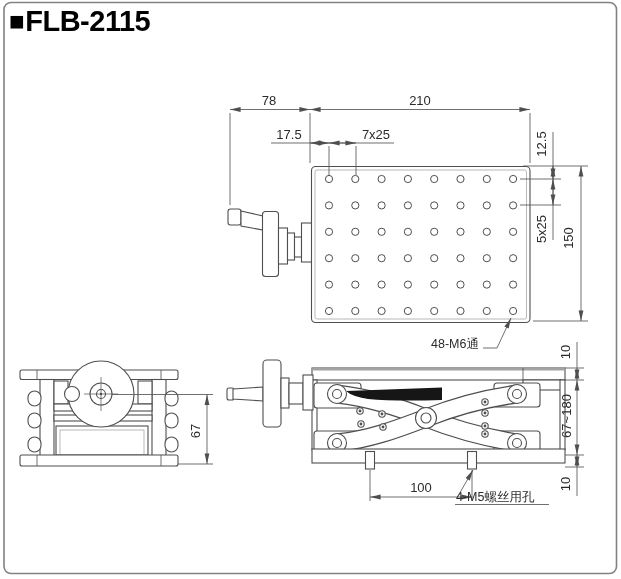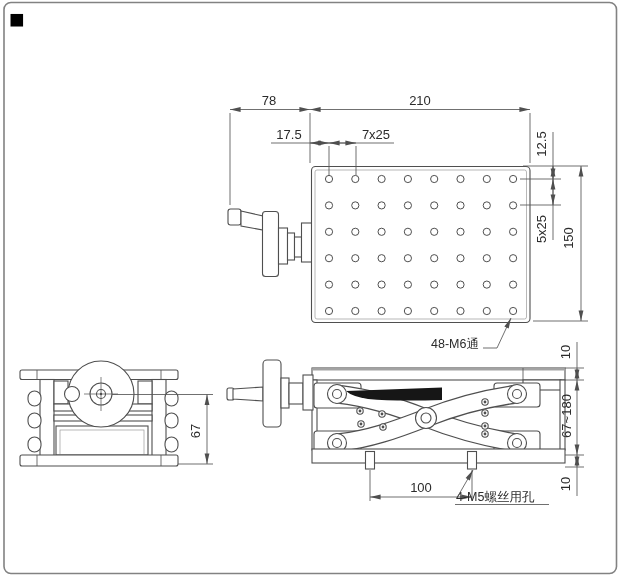--- a/index.html
+++ b/index.html
@@ -275,14 +275,15 @@
       <g>
         <text class="lblCn" x="456" y="501">4-M5螺丝用孔</text>
         <line class="dim" x1="455" y1="504.5" x2="549" y2="504.5"></line>
         <line class="dim" x1="458" y1="496" x2="473" y2="470" marker-end="url(#arw)"></line>
       </g>
     </g>
   </svg>
 
   <div class="title">
     <span class="bullet">■</span>
+      <span>FLB-2115</span>
   </div>
 </div>
 
 </body></html>

